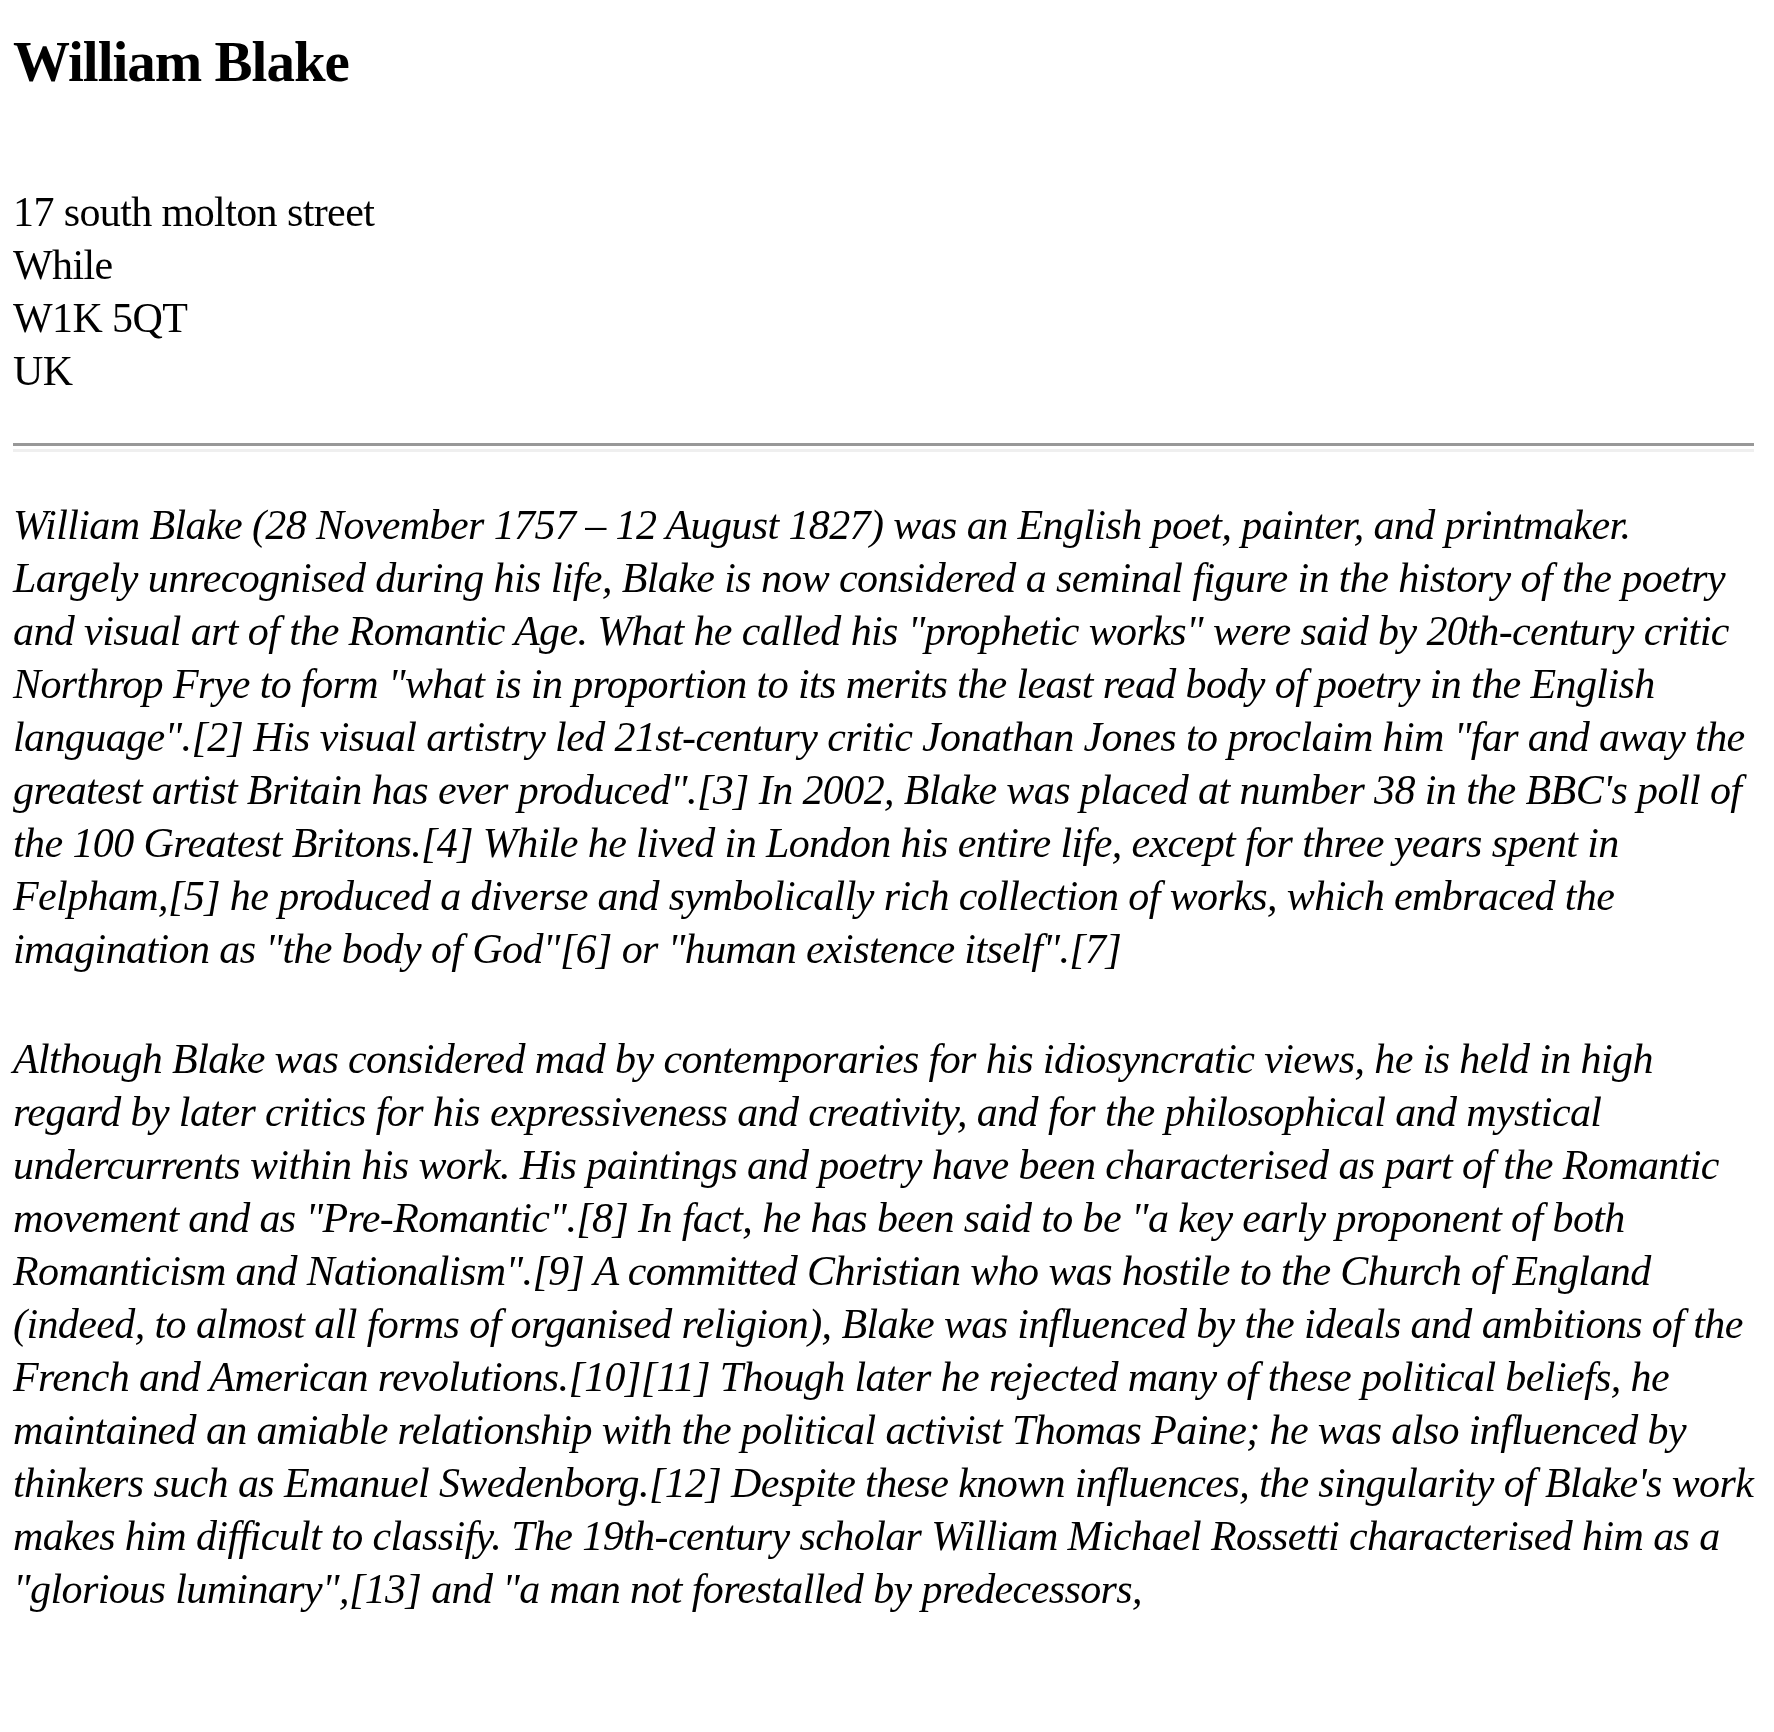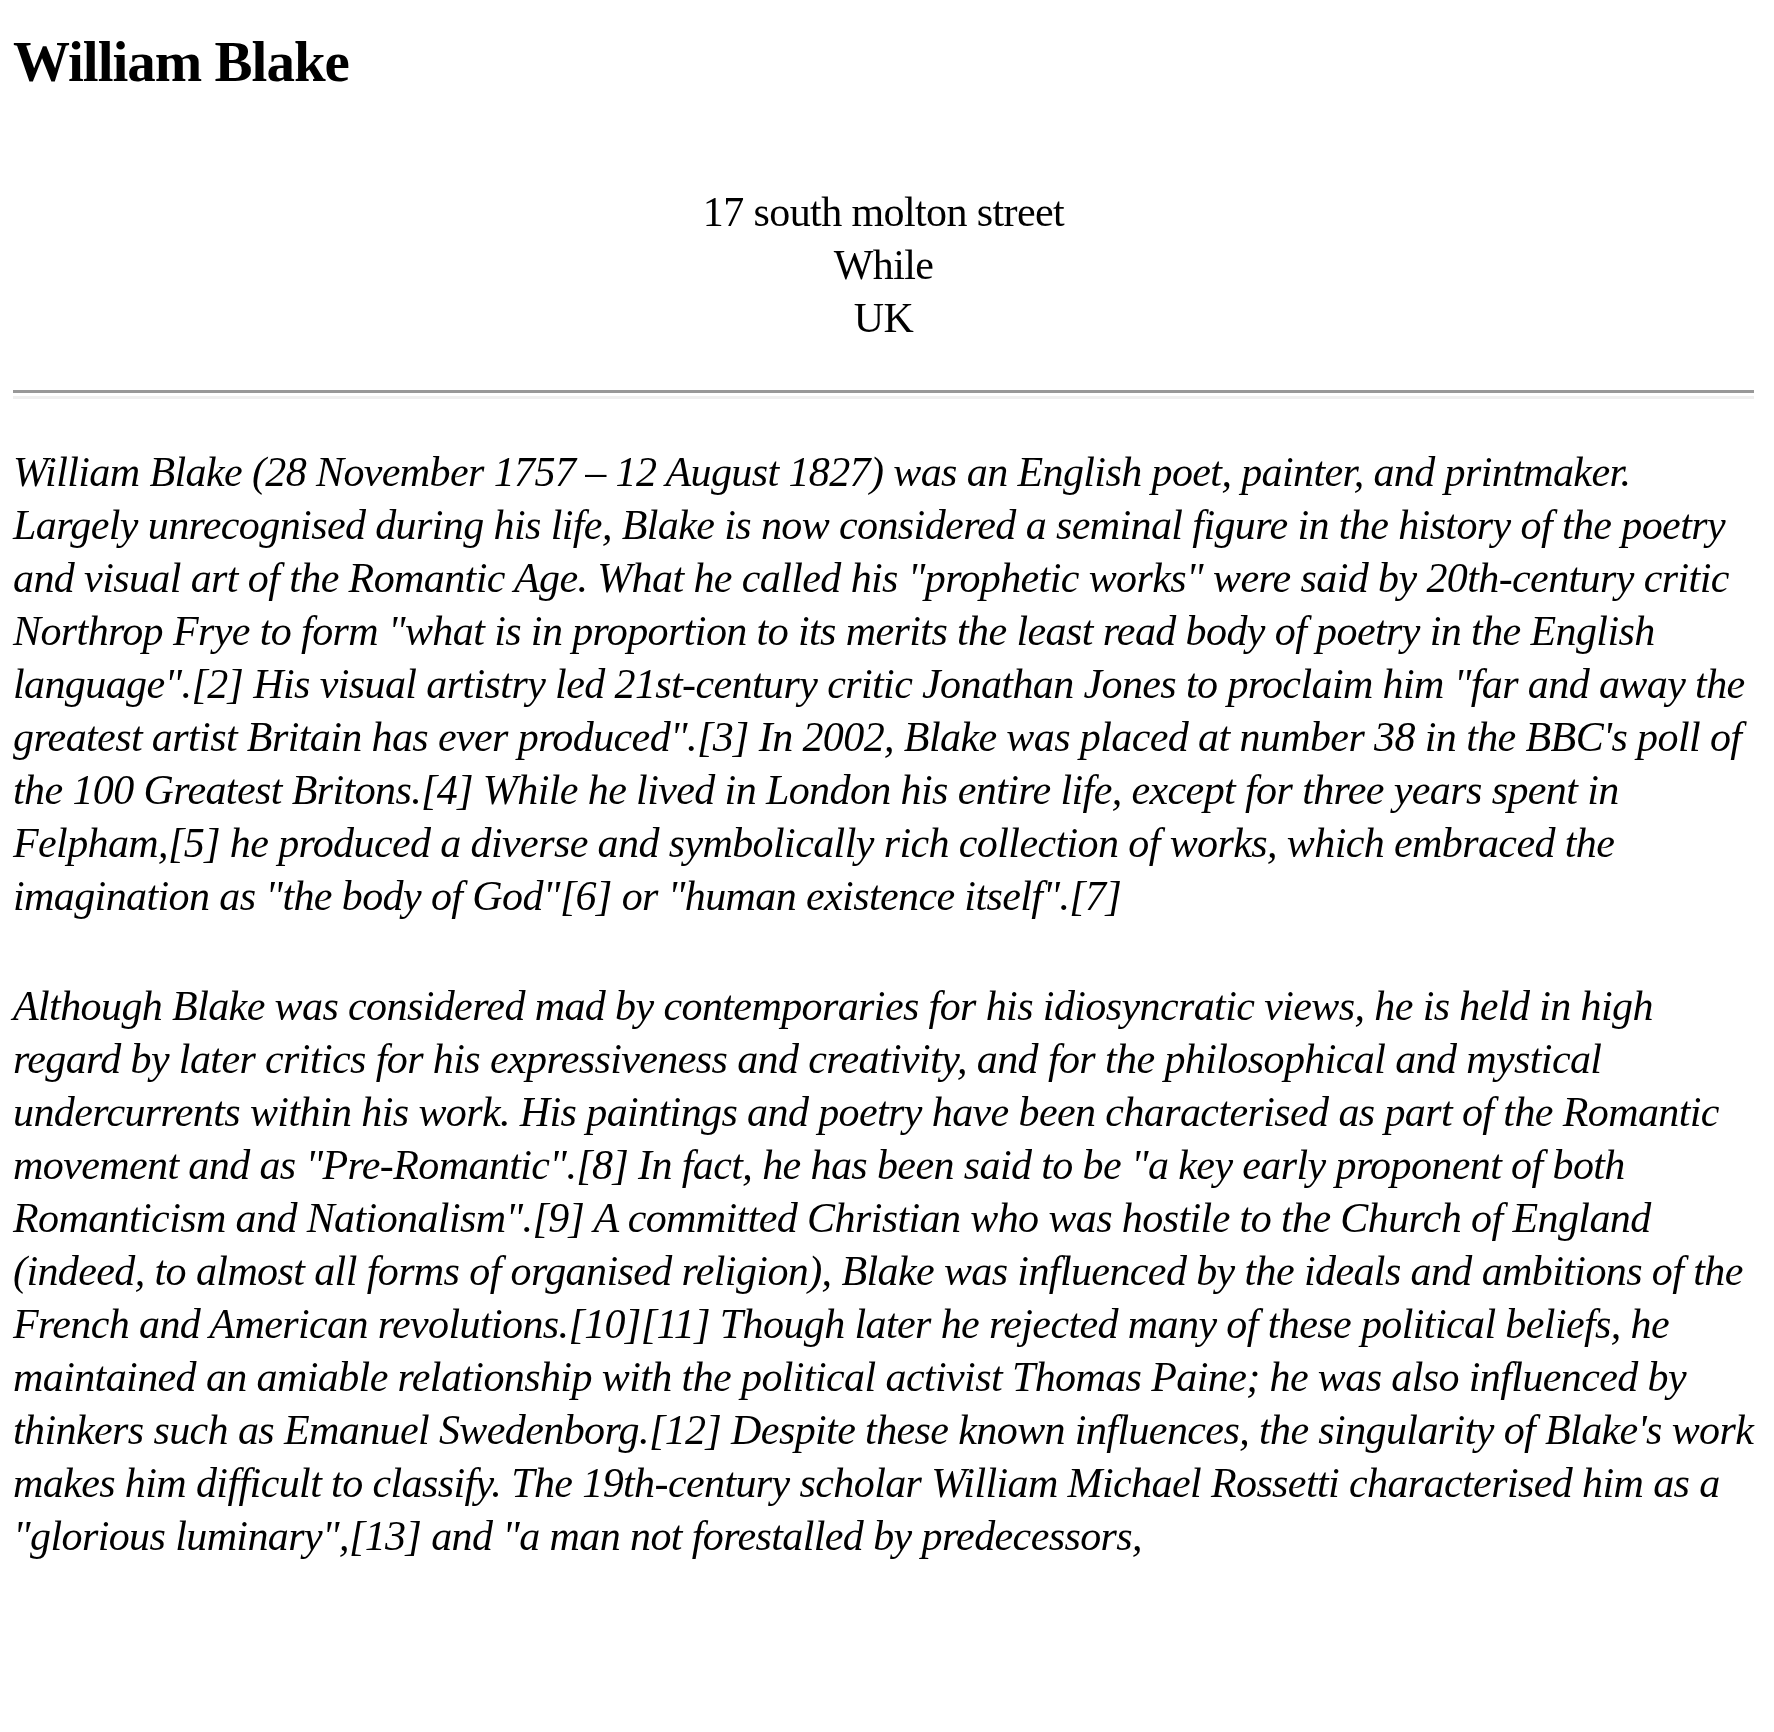--- a/index.html
+++ b/index.html
@@ -24,21 +24,20 @@
     line-height: 100px;
     font-weight: bold;
     letter-spacing: -1px;
     margin: 12px 0 0 0;
   }
   .address {
     margin: 74px 0 0 0;
   }
   .addr-line {
     display: block;
-    text-align: center;
   }
   hr.divider {
     margin: 45px 0 0 0;
     height: 3px;
     border: 0;
     border-top: 3px solid #989898;
     border-bottom: 3px solid #efefef;
     background: transparent;
   }
   p.para {
@@ -50,20 +49,21 @@
   }
 </style>
 </head>
 <body>
 
 <h1 class="page-title">William Blake</h1>
 
 <p class="address">
   <span class="addr-line">17 south molton street</span>
   <span class="addr-line">While</span>
+  <span class="addr-line">W1K 5QT</span>
   <span class="addr-line">UK</span>
 </p>
 
 <hr class="divider">
 
 <p class="para">William Blake (28 November 1757 – 12 August 1827) was an English poet, painter, and printmaker. Largely unrecognised during his life, Blake is now considered a seminal figure in the history of the poetry and visual art of the Romantic Age. What he called his "prophetic works" were said by 20th-century critic Northrop Frye to form "what is in proportion to its merits the least read body of poetry in the English language".[2] His visual artistry led 21st-century critic Jonathan Jones to proclaim him "far and away the greatest artist Britain has ever produced".[3] In 2002, Blake was placed at number 38 in the BBC's poll of the 100 Greatest Britons.[4] While he lived in London his entire life, except for three years spent in Felpham,[5] he produced a diverse and symbolically rich collection of works, which embraced the imagination as "the body of God"[6] or "human existence itself".[7]</p>
 
 <p class="para">Although Blake was considered mad by contemporaries for his idiosyncratic views, he is held in high regard by later critics for his expressiveness and creativity, and for the philosophical and mystical undercurrents within his work. His paintings and poetry have been characterised as part of the Romantic movement and as "Pre-Romantic".[8] In fact, he has been said to be "a key early proponent of both Romanticism and Nationalism".[9] A committed Christian who was hostile to the Church of England (indeed, to almost all forms of organised religion), Blake was influenced by the ideals and ambitions of the French and American revolutions.[10][11] Though later he rejected many of these political beliefs, he maintained an amiable relationship with the political activist Thomas Paine; he was also influenced by thinkers such as Emanuel Swedenborg.[12] Despite these known influences, the singularity of Blake's work makes him difficult to classify. The 19th-century scholar William Michael Rossetti characterised him as a "glorious luminary",[13] and "a man not forestalled by predecessors,</p>
 
 </body></html>

